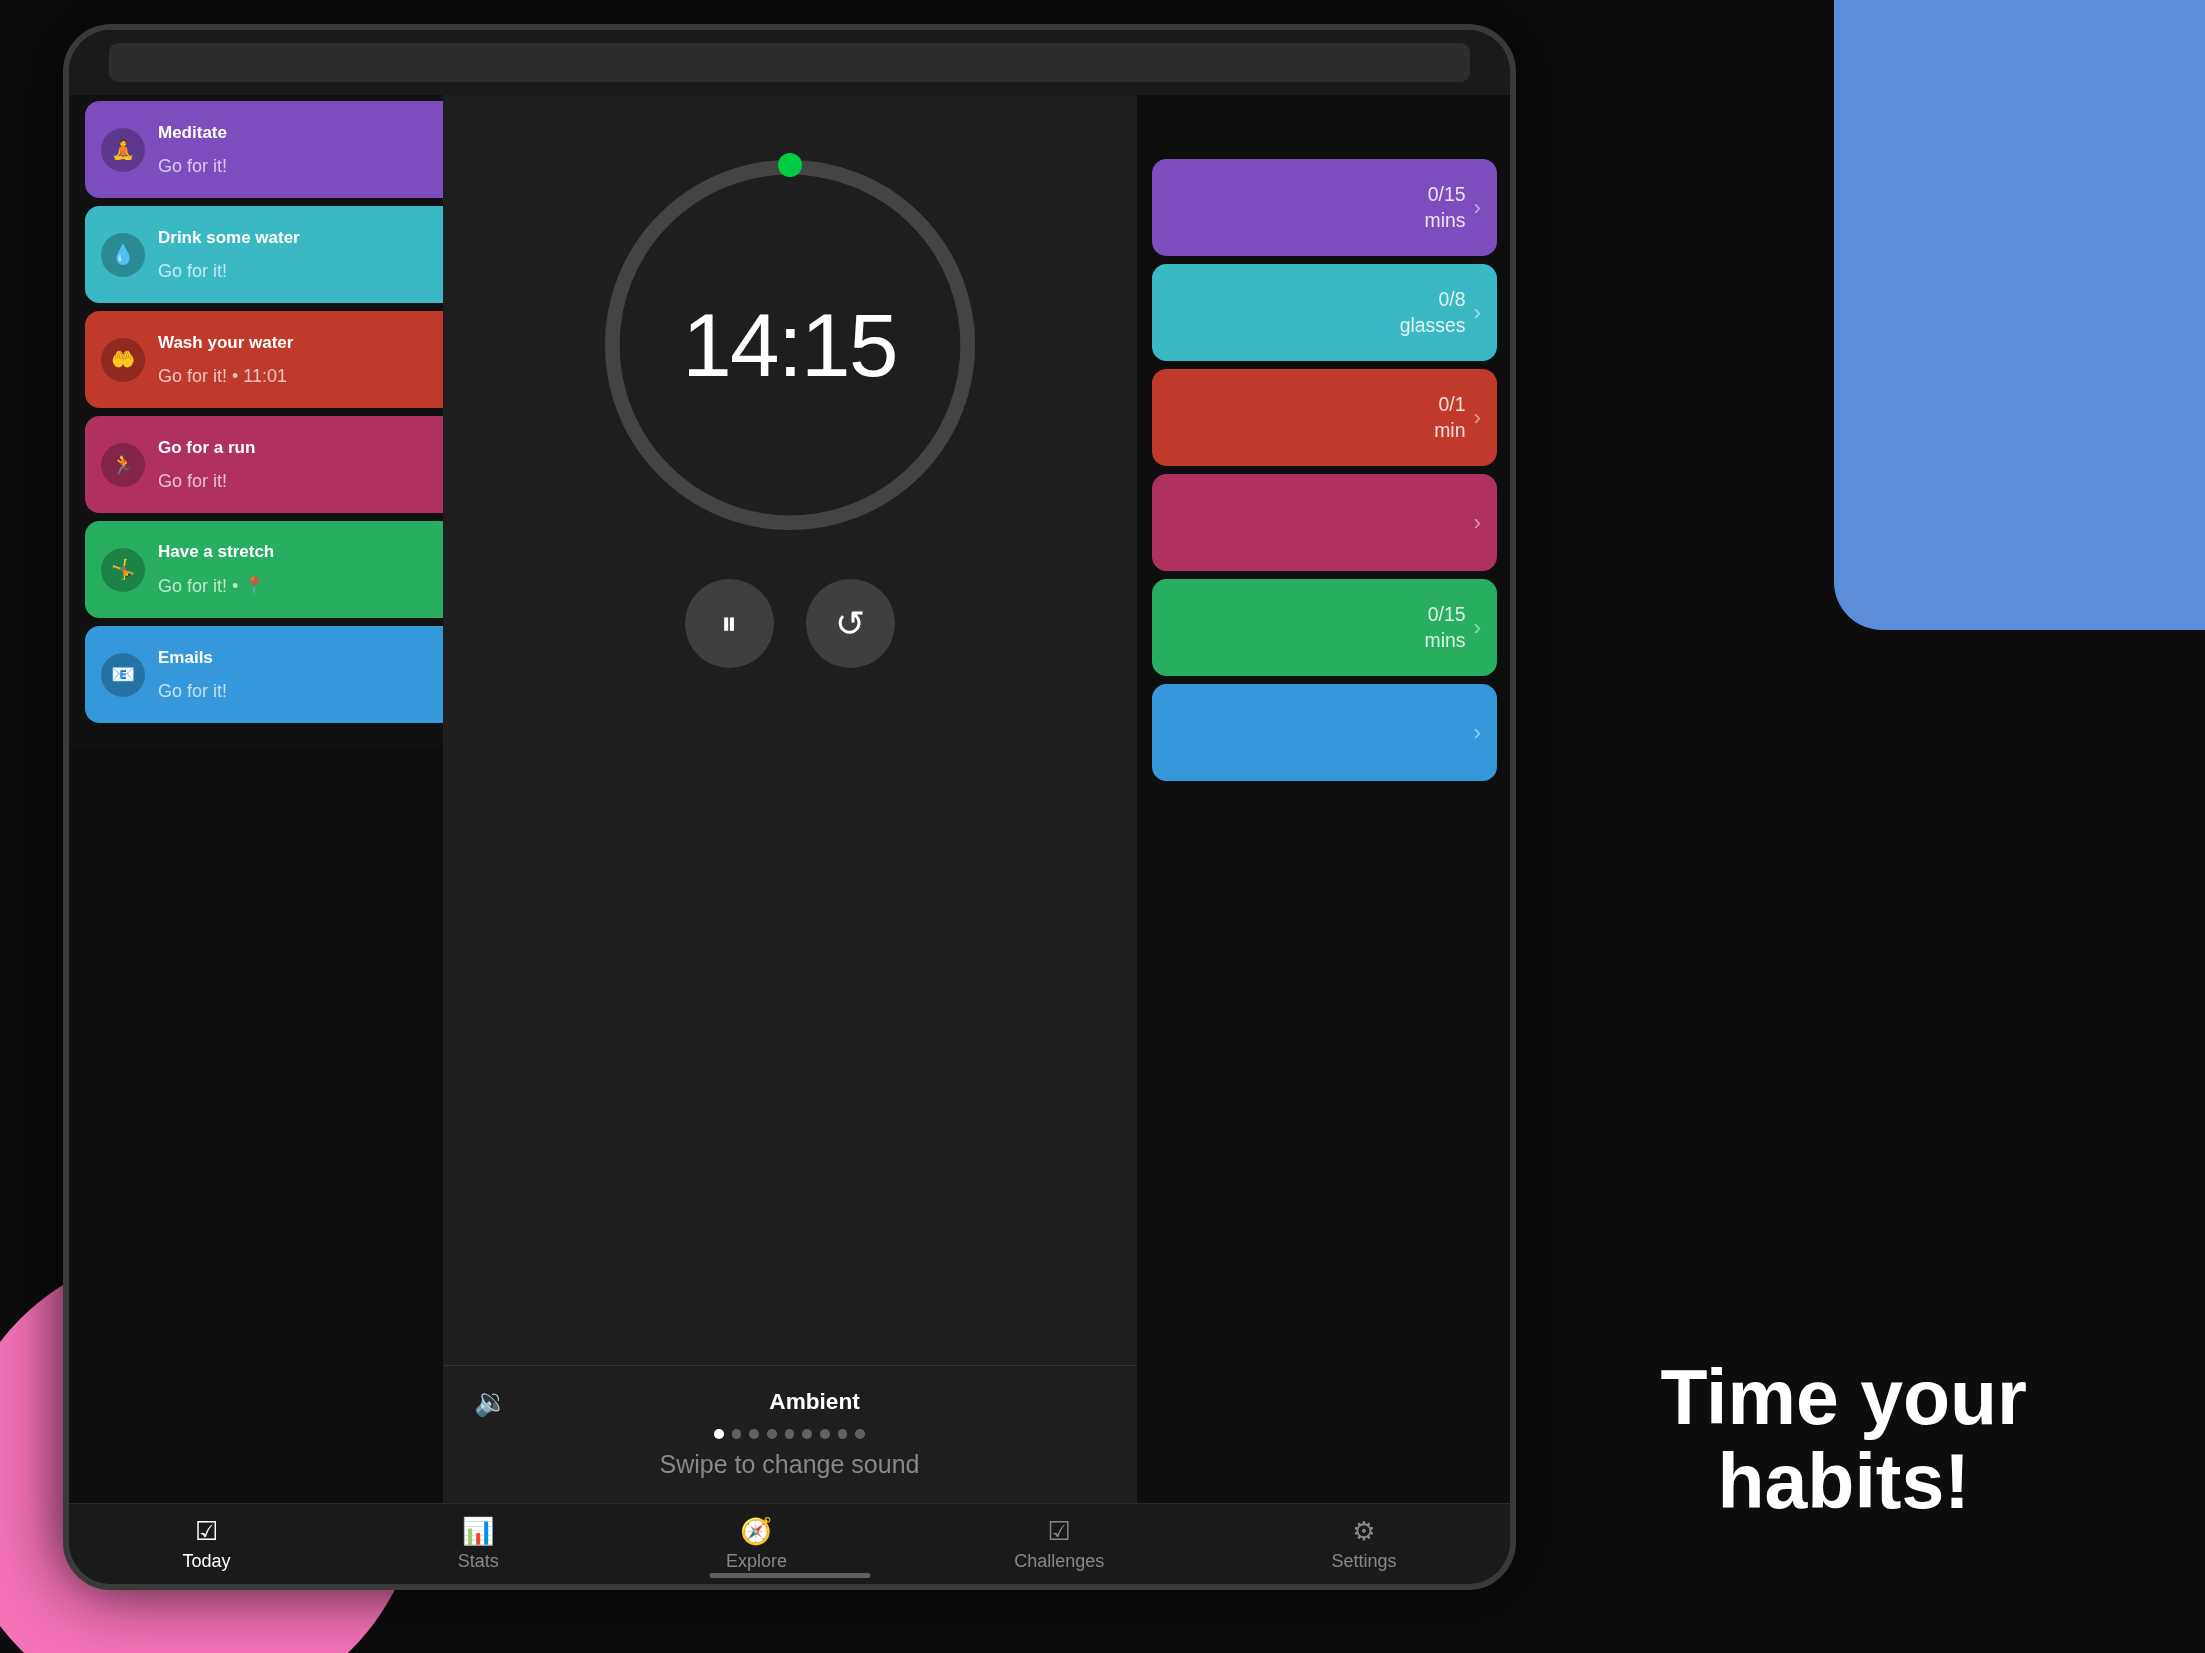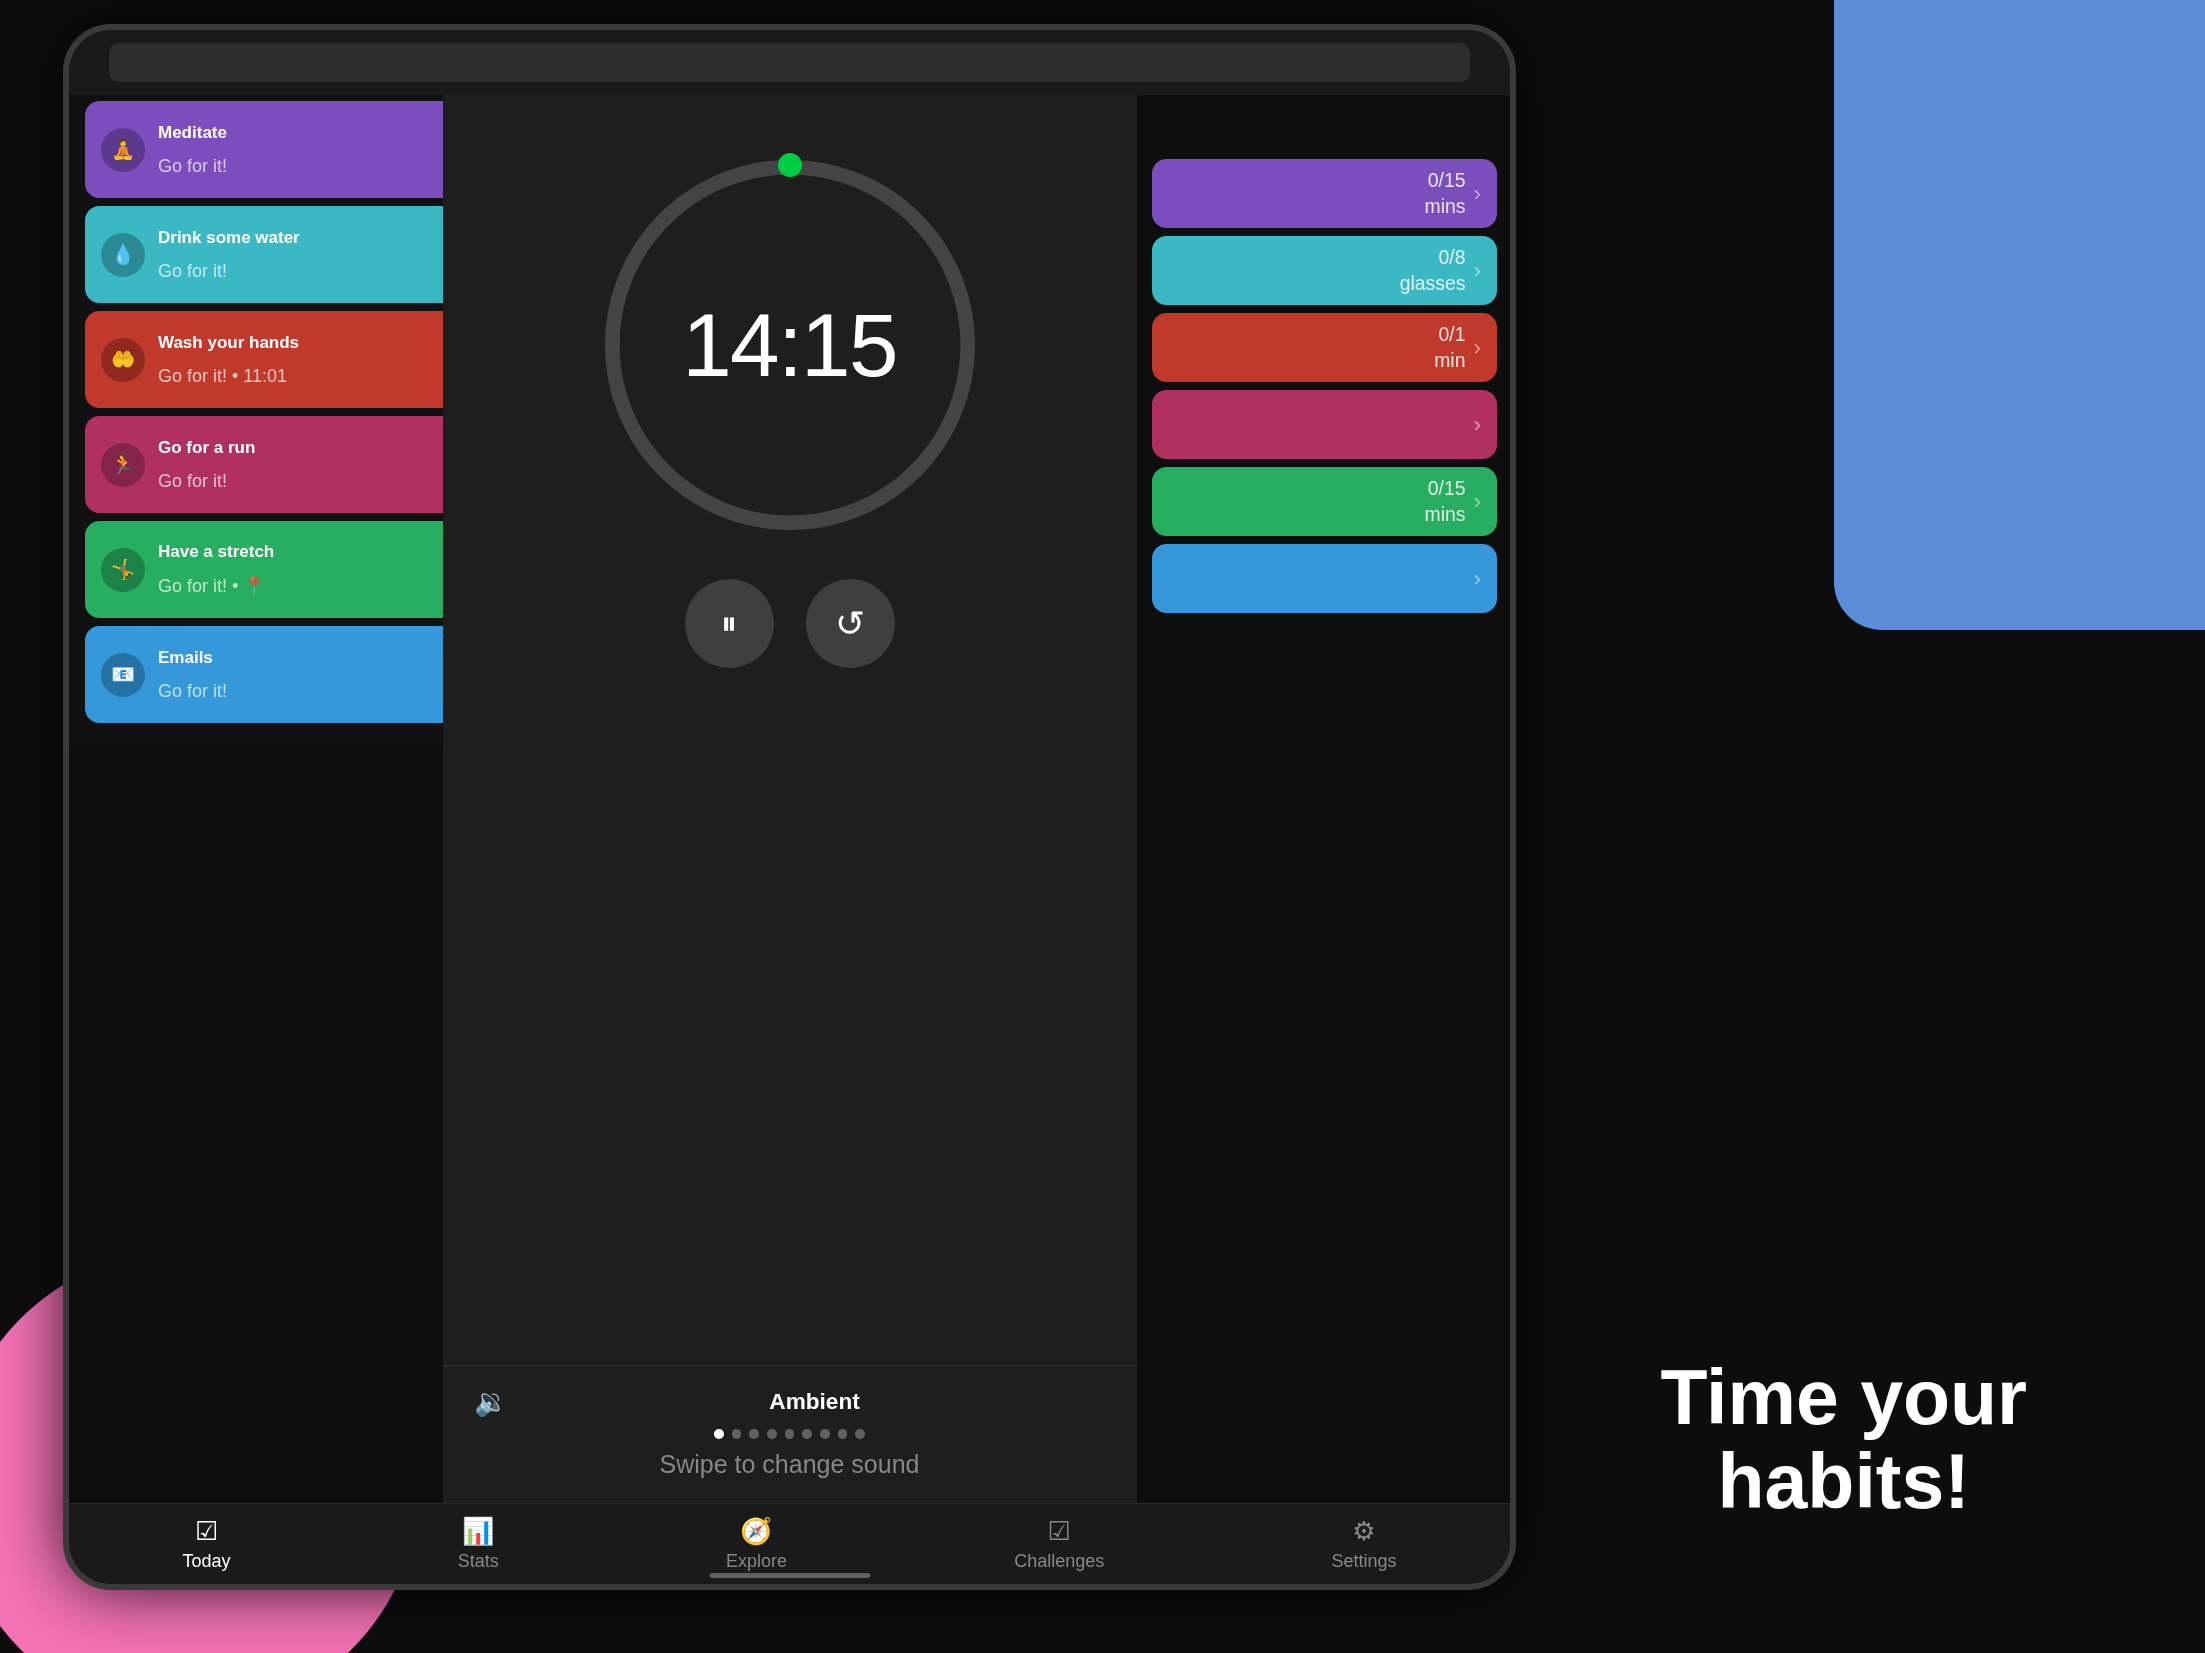--- a/index.html
+++ b/index.html
@@ -361,21 +361,21 @@
       right: 0;
       width: 371px;
       bottom: 81px;
       background: #0e0e0e;
       padding: 16px 0;
     }
 
     .rh-item {
       margin: 8px 13px;
       border-radius: 14.5px;
-      height: 69px;
+      height: 97px;
       display: flex;
       align-items: center;
       justify-content: flex-end;
       padding: 0 16px;
     }
 
     .rh-stat {
       color: rgba(255,255,255,0.85);
       font-size: 19.4px;
       text-align: right;
@@ -433,21 +433,21 @@
         <div class="habit-icon-circle">💧</div>
         <div class="habit-text">
           <div class="habit-name">Drink some water</div>
           <div class="habit-sub">Go for it!</div>
         </div>
       </div>
 
       <div class="habit-item habit-wash">
         <div class="habit-icon-circle">🤲</div>
         <div class="habit-text">
-          <div class="habit-name">Wash your hands</div>
+          <div class="habit-name">Wash your water</div>
           <div class="habit-sub">Go for it! • 11:01</div>
         </div>
       </div>
 
       <div class="habit-item habit-run">
         <div class="habit-icon-circle">🏃</div>
         <div class="habit-text">
           <div class="habit-name">Go for a run</div>
           <div class="habit-sub">Go for it!</div>
         </div>

